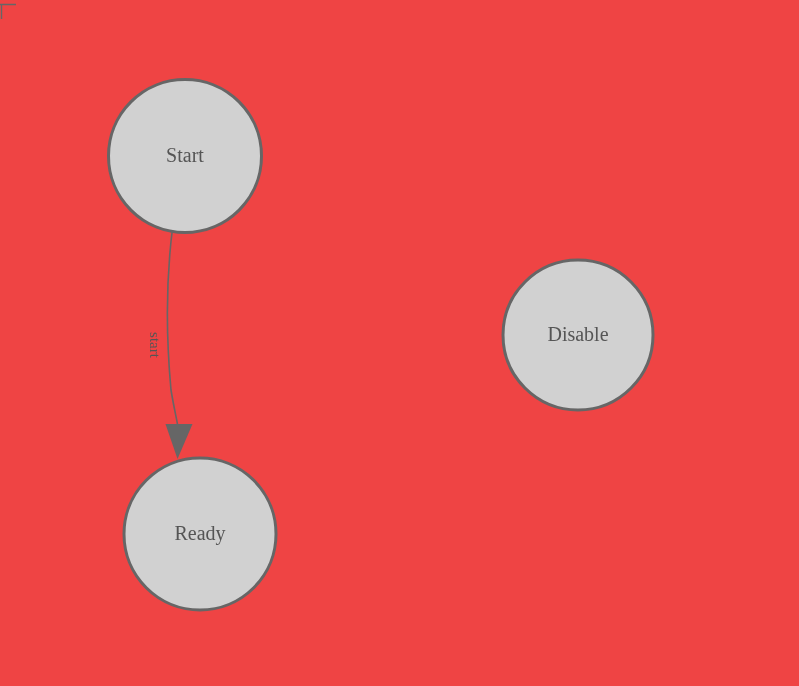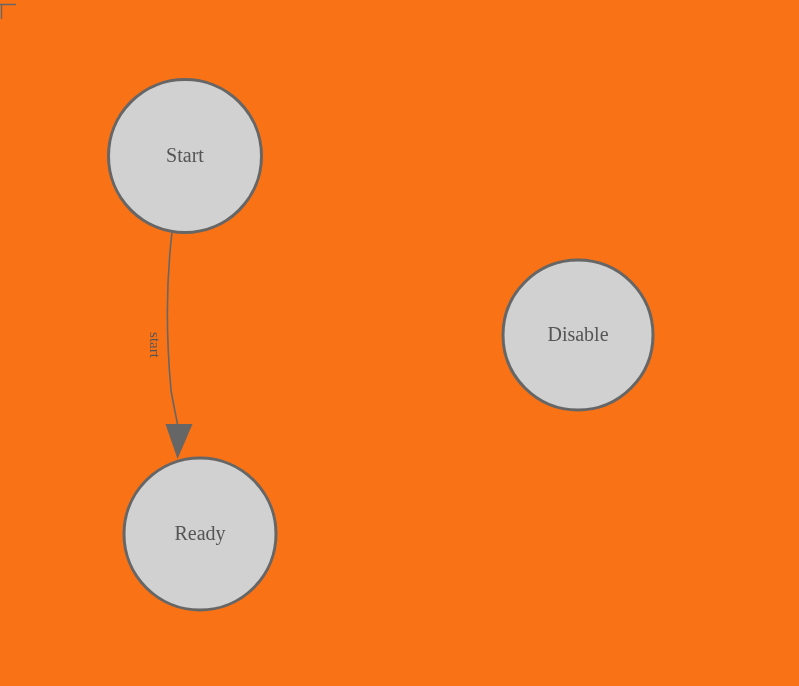--- a/index.html
+++ b/index.html
@@ -47,21 +47,21 @@
     text-anchor: middle;
   }
   .crop-mark {
     fill: none;
     stroke-width: 1.4;
   }
 </style>
 </head>
 <body>
 
-<div id="canvas" style="width: 799px; height: 686px; background: #f97316;">
+<div id="canvas" style="width: 799px; height: 686px; background: #ef4444;">
   <svg id="diagram-svg" viewBox="0 0 799 686" xmlns="http://www.w3.org/2000/svg" style="width: 799px; height: 686px;">
 
     <path class="crop-mark" id="crop-mark-path" d="M 0 4.5 L 16 4.5 M 1.5 4.5 L 1.5 19" stroke="#666666"></path>
 
     <g>
       <path class="edge-path" id="edge-0-path" d="M 172.5 228.5 C 166 280 165.5 330 171 390 C 174 408 176.5 418 177.8 426" stroke="#666666" stroke-width="1.6"></path>
       <path class="edge-arrowhead" id="edge-0-arrow" d="M 165.5 424 L 192.5 424 L 177.5 459 Z" fill="#666666"></path>
       <text class="edge-label" id="edge-0-label" x="150" y="345" fill="#555555" transform="rotate(90 150 345)">start</text>
     </g>
 

